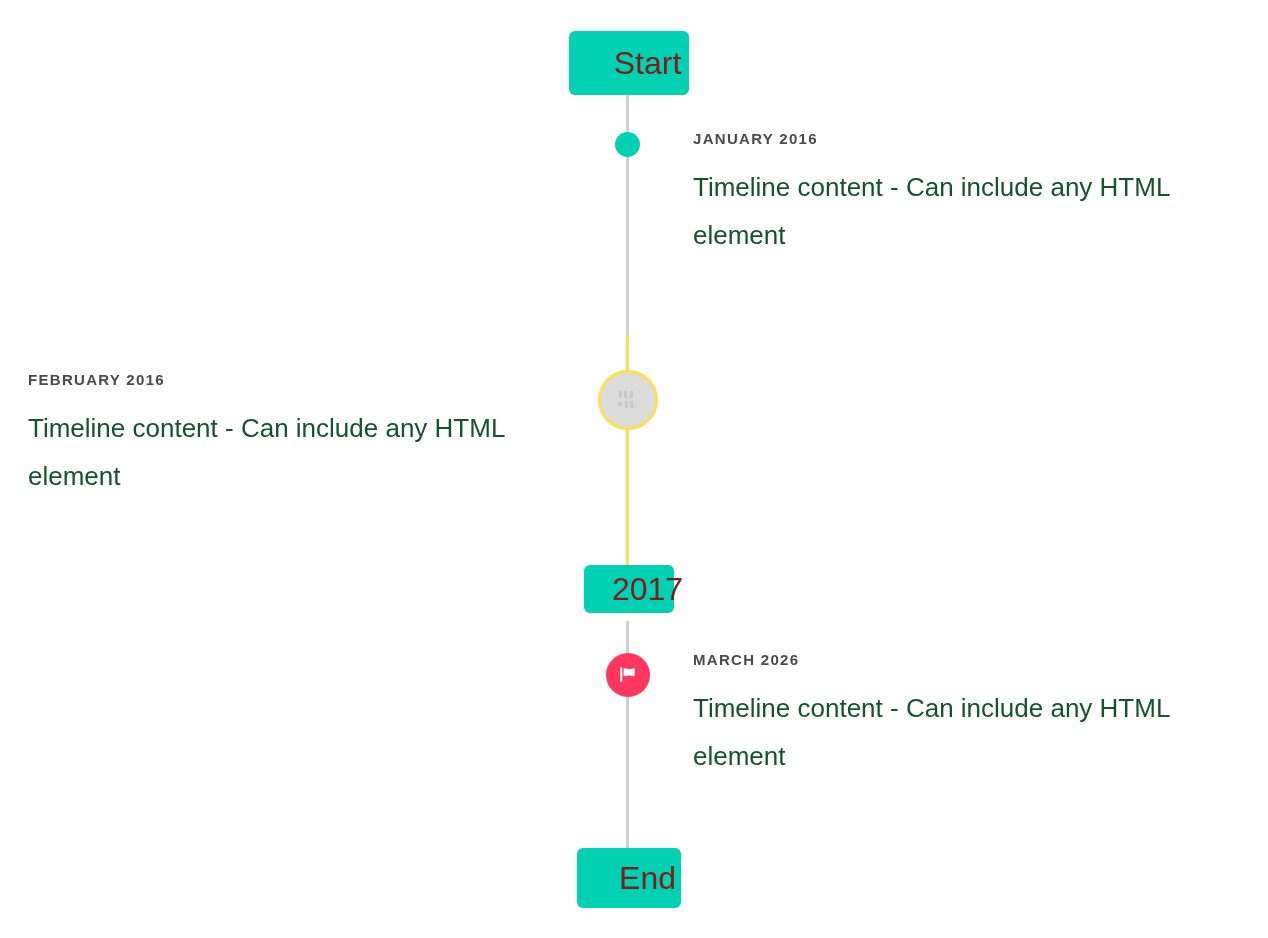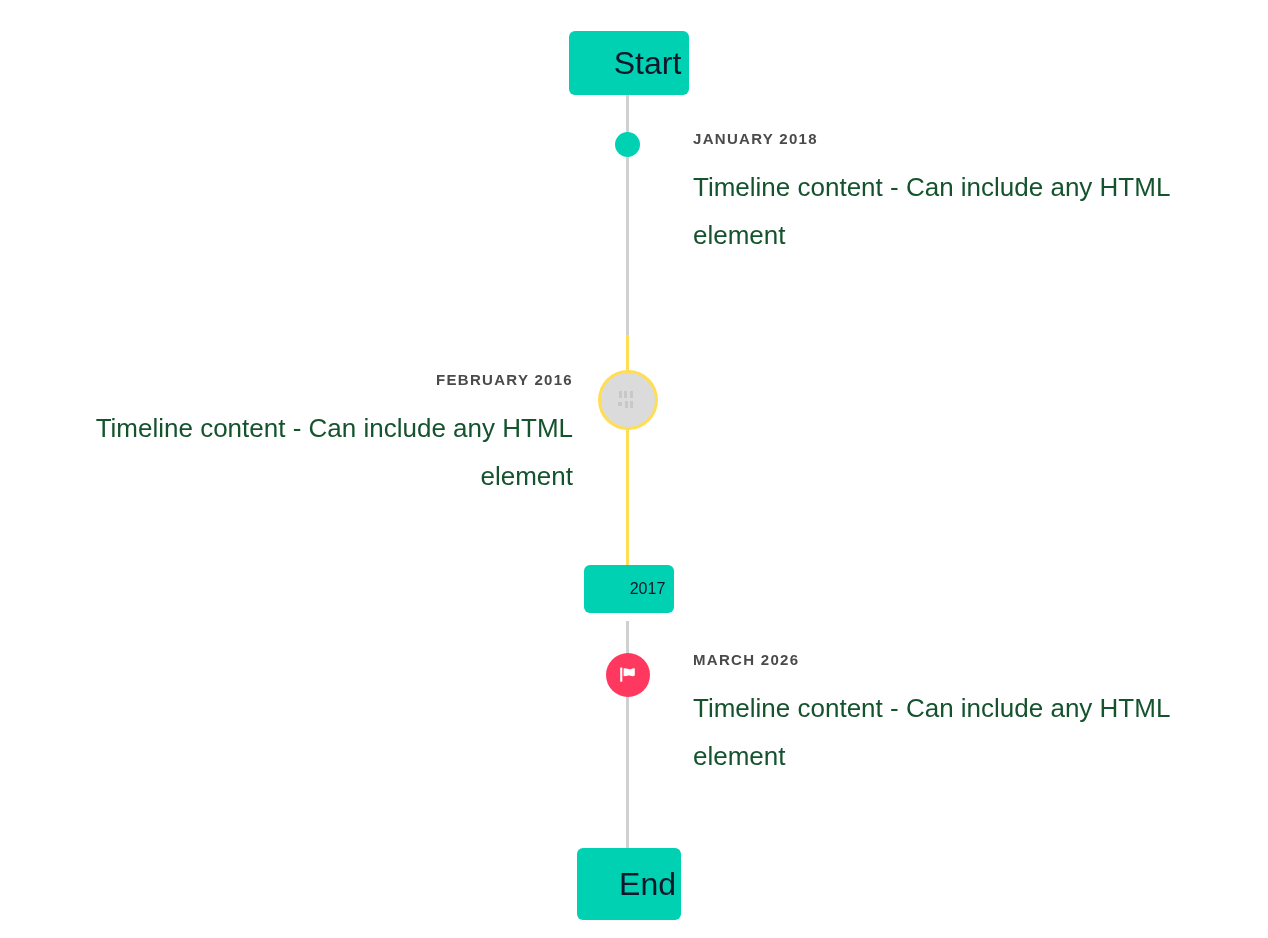--- a/index.html
+++ b/index.html
@@ -29,65 +29,64 @@
     width: 3px;
   }
   .rail-gray-top    { top: 95px;  height: 240px; background: #d0d0d0; }
   .rail-yellow      { top: 335px; height: 232px; background: #ffdd57; }
   .rail-gray-bottom { top: 621px; height: 227px; background: #d0d0d0; }
 
   
   .pill {
     position: absolute;
     background: #00d1b2;
-    color: #0f172a;
+    color: #7f1d1d;
     border-radius: 6px;
     display: flex;
     align-items: center;
     justify-content: center;
     box-sizing: border-box;
     z-index: 4;
     padding-left: 37px;
   }
   .pill-start {
     left: 569px; top: 31px;
     width: 120px; height: 64px;
     font-size: 32px;
   }
   .pill-mid {
     left: 584px; top: 565px;
     width: 90px; height: 48px;
-    font-size: 16px;
+    font-size: 32px;
   }
   .pill-end {
     left: 577px; top: 848px;
-    width: 104px; height: 72px;
+    width: 104px; height: 60px;
     font-size: 32px;
   }
 
   
   .item {
     position: absolute;
     left: 0;
     width: 1268px;
   }
 
   .item-content {
     position: absolute;
     top: 0;
   }
   .side-right .item-content {
     left: 693px;
     width: 525px;
     text-align: left;
   }
   .side-left .item-content {
-    left: 48px;
+    left: 28px;
     width: 525px;
-    text-align: right;
   }
 
   .item-date {
     font-size: 15px;
     font-weight: bold;
     letter-spacing: 1.3px;
     color: #4a4a4a;
     line-height: 20px;
     margin: 0 0 14px 0;
   }
@@ -156,21 +155,21 @@
 
   <div class="rail rail-gray-top"></div>
   <div class="rail rail-yellow"></div>
   <div class="rail rail-gray-bottom"></div>
 
   <div class="pill pill-start">Start</div>
 
   <div class="item side-right" style="top:132px;">
     <div class="marker marker-dot" style="top:0px;"></div>
     <div class="item-content" style="top:-3px;">
-      <p class="item-date">JANUARY 2018</p>
+      <p class="item-date">JANUARY 2016</p>
       <p class="item-body">Timeline content - Can include any HTML element</p>
     </div>
   </div>
 
   <div class="item side-left" style="top:370px;">
     <div class="marker marker-image" style="top:0px;">
       <span class="broken-img">
         <i class="b1"></i>
           <i class="b2"></i>
           <i class="b3"></i>

